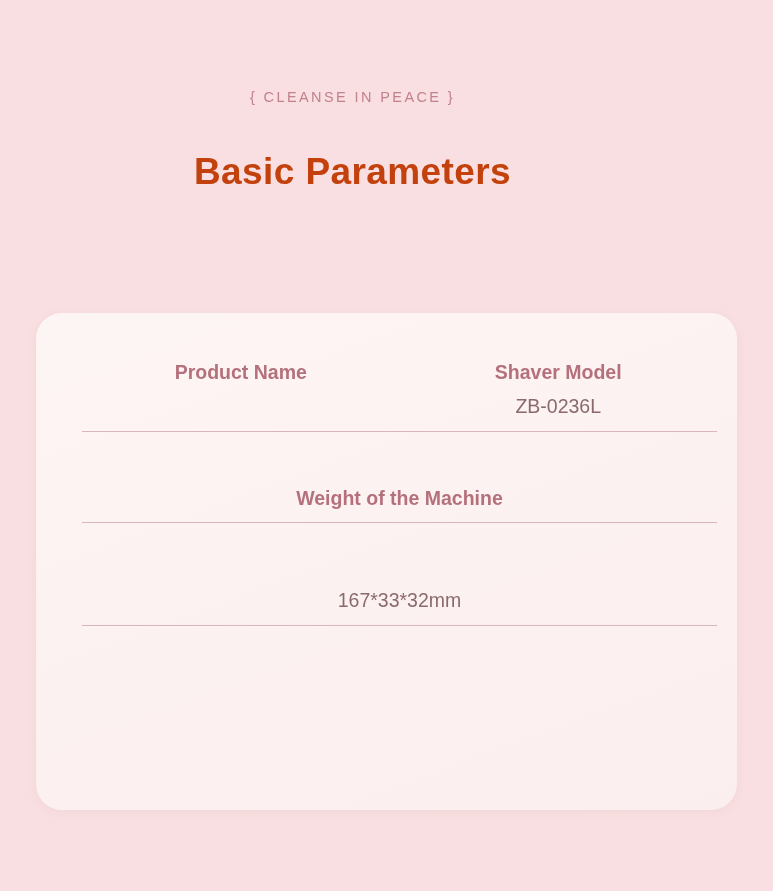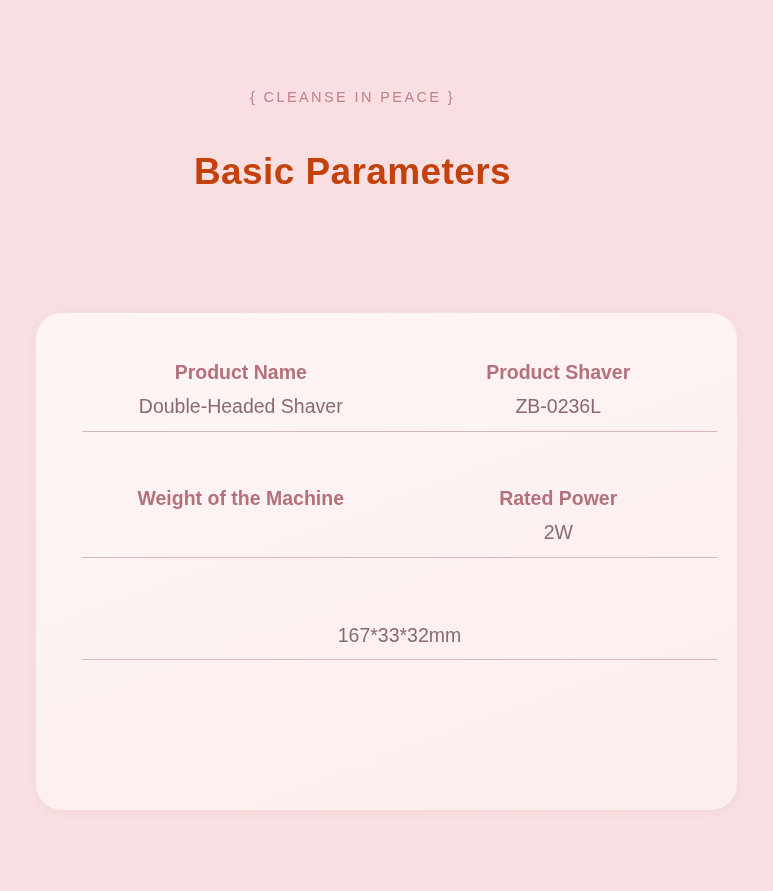--- a/index.html
+++ b/index.html
@@ -84,35 +84,30 @@
 
   <div class="eyebrow">{  CLEANSE  IN  PEACE  }</div>
 
   <h1 class="title">Basic Parameters</h1>
 
   <div class="card">
 
     <div class="row">
       <div class="cell">
         <div class="label">Product Name</div>
-        <div class="value">Double-Headed Shaver</div>
       </div>
       <div class="cell">
-        <div class="label">Product Shaver</div>
+        <div class="label">Shaver Model</div>
         <div class="value">ZB-0236L</div>
       </div>
     </div>
 
     <div class="row">
       <div class="cell">
         <div class="label">Weight of the Machine</div>
-      </div>
-      <div class="cell">
-        <div class="label">Rated Power</div>
-        <div class="value">2W</div>
       </div>
     </div>
 
     <div class="row">
       <div class="cell">
         <div class="value">167*33*32mm</div>
       </div>
     </div>
 
   </div>

